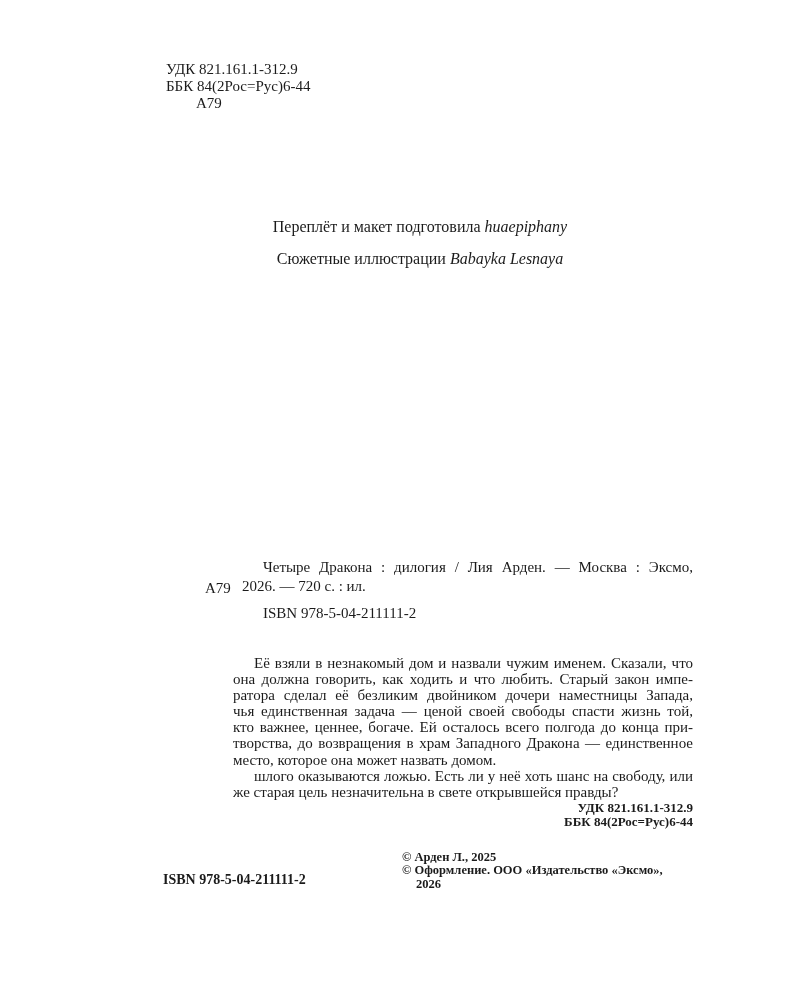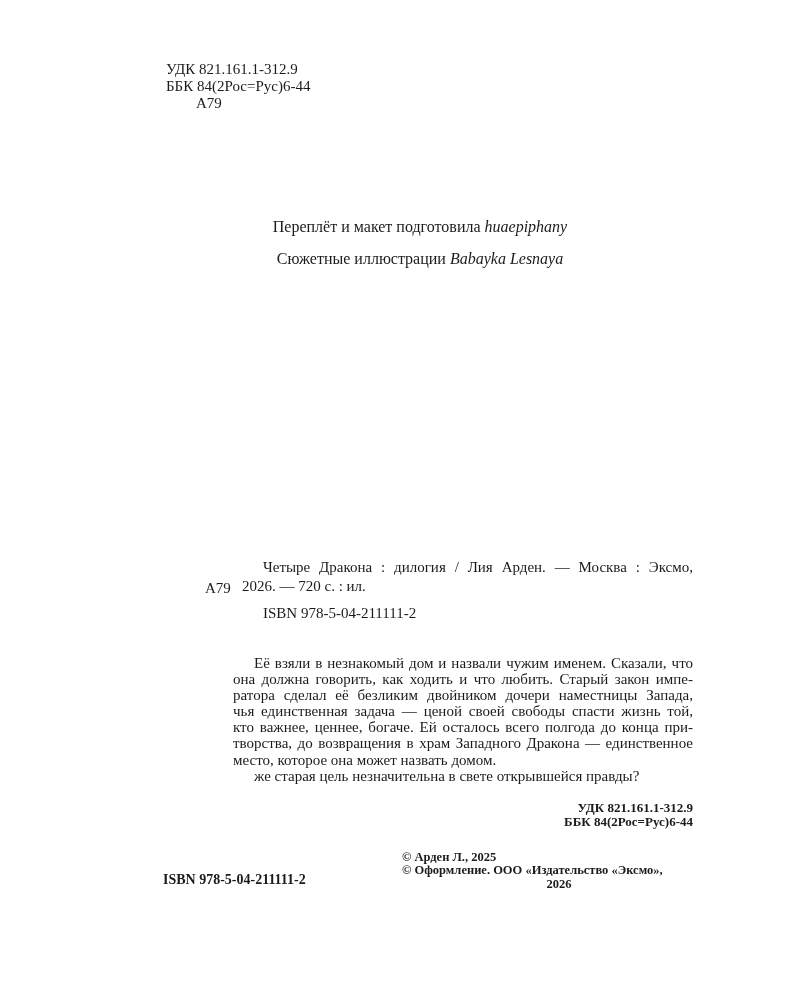--- a/index.html
+++ b/index.html
@@ -98,21 +98,21 @@
   .footer-copyright {
     position: absolute;
     left: 402px;
     top: 851px;
     width: 300px;
     font-weight: bold;
     font-size: 12.5px;
     line-height: 13.4px;
   }
   .footer-copyright div { white-space: nowrap; }
-  .footer-copyright .cont { padding-left: 14px; text-align: center; }
+  .footer-copyright .cont { padding-left: 14px; }
 </style>
 </head>
 <body>
 
 <div class="page">
 
   <div class="top-codes">
     <div>УДК 821.161.1-312.9</div>
     <div>ББК 84(2Рос=Рус)6-44</div>
     <div class="acode">А79</div>
@@ -142,20 +142,21 @@
     <div class="jpara">
         <div class="jline">Её взяли в незнакомый дом и назвали чужим именем. Сказали, что</div>
         <div class="jline">она должна говорить, как ходить и что любить. Старый закон импе-</div>
         <div class="jline">ратора сделал её безликим двойником дочери наместницы Запада,</div>
         <div class="jline">чья единственная задача — ценой своей свободы спасти жизнь той,</div>
         <div class="jline">кто важнее, ценнее, богаче. Ей осталось всего полгода до конца при-</div>
         <div class="jline">творства, до возвращения в храм Западного Дракона — единственное</div>
         <div class="jline">место, которое она может назвать домом.</div>
       </div>
     <div class="jpara">
+        <div class="jline">шлого оказываются ложью. Есть ли у неё хоть шанс на свободу, или</div>
         <div class="jline">же старая цель незначительна в свете открывшейся правды?</div>
       </div>
   </div>
 
   <div class="bottom-codes">
     <div>УДК 821.161.1-312.9</div>
     <div>ББК 84(2Рос=Рус)6-44</div>
   </div>
 
   <div class="footer-isbn">ISBN 978-5-04-211111-2</div>

